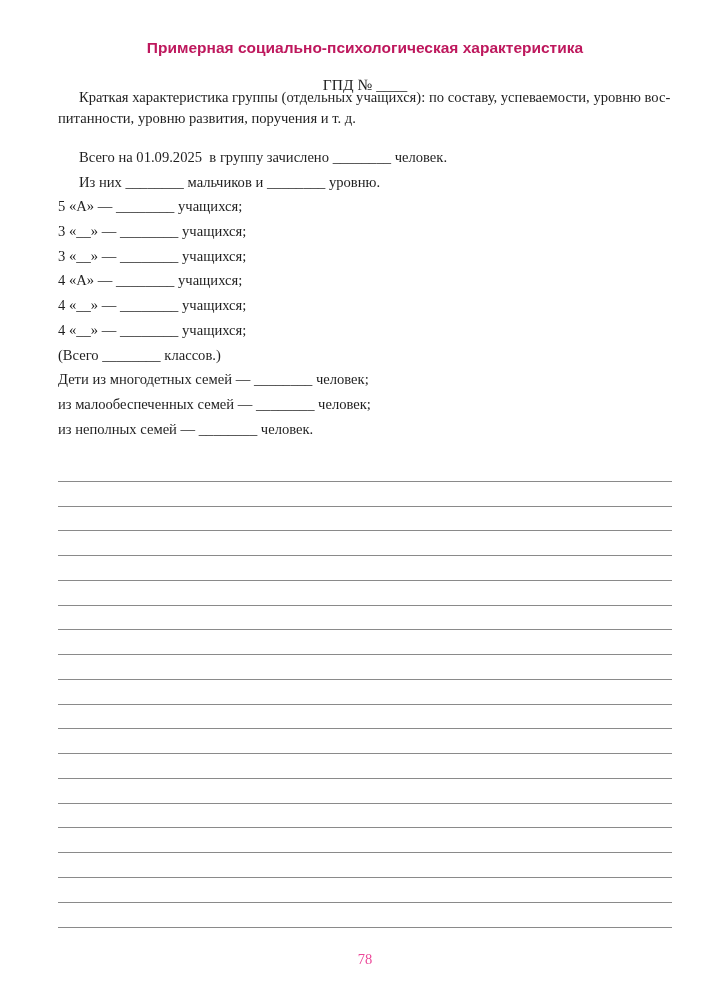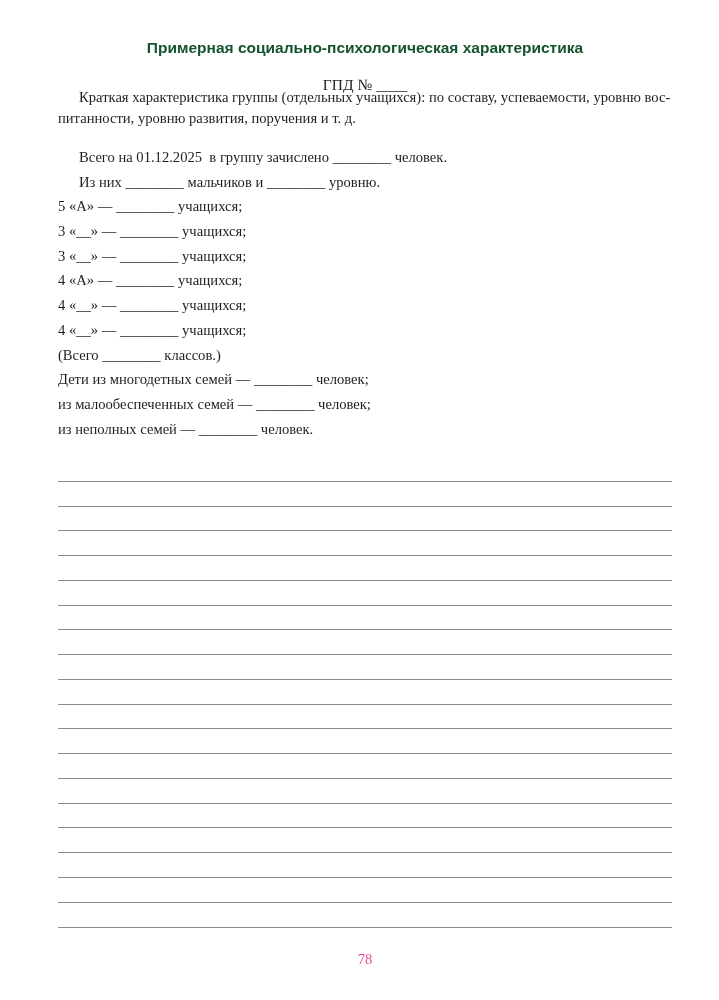--- a/index.html
+++ b/index.html
@@ -18,21 +18,21 @@
   }
   .abs { position: absolute; left: 58px; width: 614px; }
 
   .title {
     top: 38px;
     text-align: center;
     font-family: "Liberation Sans", sans-serif;
     font-weight: bold;
     font-size: 15.5px;
     line-height: 20px;
-    color: #14532d;
+    color: #be185d;
   }
   .subtitle {
     top: 75px;
     text-align: center;
     font-family: "Liberation Serif", serif;
     font-weight: normal;
     font-size: 15.5px;
     line-height: 20px;
     white-space: pre-wrap;
   }
@@ -76,21 +76,21 @@
   <div class="abs title">Примерная социально-психологическая характеристика</div>
 
   <div class="abs subtitle">ГПД № ____</div>
 
   <div class="abs intro">
     <span class="l1">Краткая характеристика группы (отдельных учащихся): по составу, успеваемости, уровню вос-</span>
     <span class="l2">питанности, уровню развития, поручения и т. д.</span>
   </div>
 
   <div class="abs form">
-    <div class="fline indent">Всего на 01.12.2025  в группу зачислено ________ человек.</div>
+    <div class="fline indent">Всего на 01.09.2025  в группу зачислено ________ человек.</div>
     <div class="fline indent">Из них ________ мальчиков и ________ уровню.</div>
     <div class="fline">5 «А» — ________ учащихся;</div>
     <div class="fline">3 «__» — ________ учащихся;</div>
     <div class="fline">3 «__» — ________ учащихся;</div>
     <div class="fline">4 «А» — ________ учащихся;</div>
     <div class="fline">4 «__» — ________ учащихся;</div>
     <div class="fline">4 «__» — ________ учащихся;</div>
     <div class="fline">(Всего ________ классов.)</div>
     <div class="fline">Дети из многодетных семей — ________ человек;</div>
     <div class="fline">из малообеспеченных семей — ________ человек;</div>

